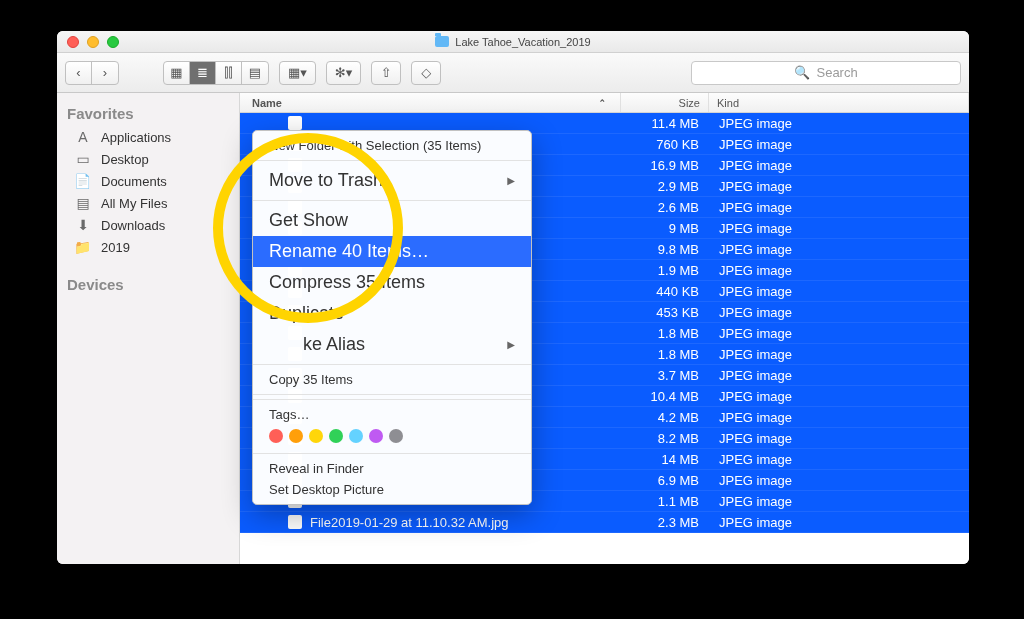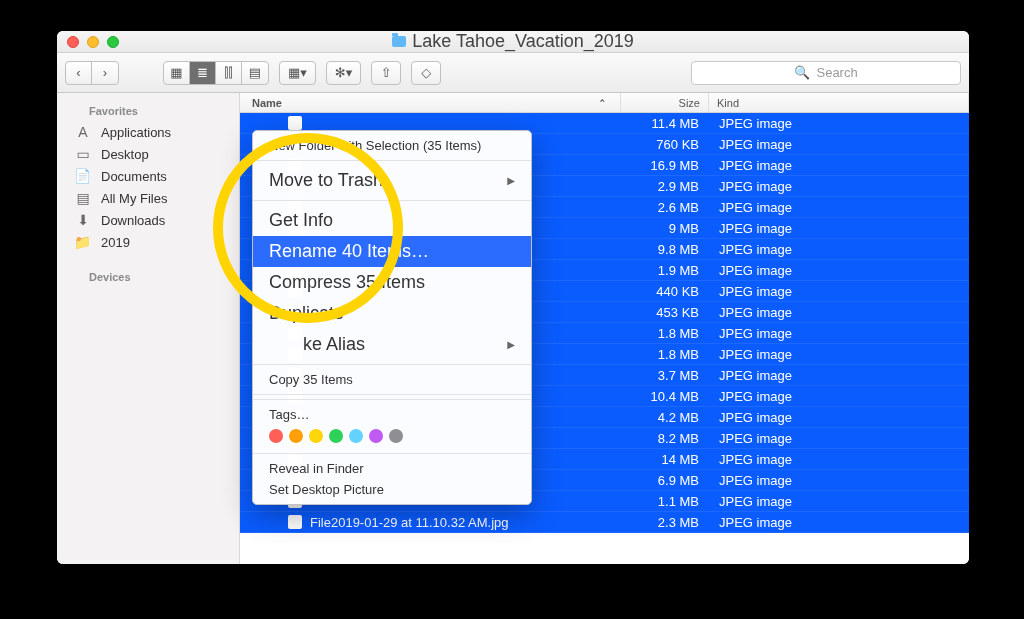--- a/index.html
+++ b/index.html
@@ -33,21 +33,21 @@
     position: relative;
   }
   .traffic { display: flex; gap: 8px; padding-left: 10px; }
   .dot { width: 12px; height: 12px; border-radius: 50%; }
   .dot.red { background:#ff5f57; border:1px solid #e0443e;}
   .dot.yellow { background:#ffbd2e; border:1px solid #dea123;}
   .dot.green { background:#28c940; border:1px solid #1aab29;}
   .title-center {
     position: absolute; left:0; right:0; top:0; bottom:0;
     display:flex; align-items:center; justify-content:center;
-    gap:6px; pointer-events:none; font-size:18px; color:#444;
+    gap:6px; pointer-events:none; font-size:11px; color:#444;
   }
   .folder-ico {
     width:14px; height:11px; background:#62b8f6; border-radius:2px;
     position:relative;
   }
   .folder-ico::before{
     content:""; position:absolute; top:-3px; left:0; width:6px; height:3px;
     background:#62b8f6; border-radius:1px 1px 0 0;
   }
   .toolbar {
@@ -72,21 +72,21 @@
     width:270px; height:24px; border:1px solid #c8c8c8; border-radius:4px;
     background:#fff; display:flex; align-items:center; justify-content:center;
     color:#9a9a9a; gap:6px; font-size:13px;
   }
   .search .mag { font-size:13px; }
   .body { flex:1; display:flex; min-height:0; }
   .sidebar {
     width: 183px; background:#f4f2f3; border-right:1px solid #d7d7d7;
     padding:8px 0; font-size:13px; color:#333;
   }
-  .side-h { padding:4px 32px; color:#8a8a8a; font-size:11px; font-weight:600;}
+  .side-h { padding:4px 10px; color:#8a8a8a; font-size:15px; font-weight:600;}
   .side-item { display:flex; align-items:center; gap:10px; padding:3px 14px 3px 18px; color:#333;}
   .side-item .ico { width:16px; height:16px; display:flex; align-items:center; justify-content:center; color:#6a6a6a; font-size:14px;}
   .content { flex:1; display:flex; flex-direction:column; min-width:0;}
   .cols {
     height:20px; background:linear-gradient(#fdfdfd,#f0f0f0);
     border-bottom:1px solid #d4d4d4;
     display:flex; align-items:center; font-size:11px; color:#555;
     padding-left:4px;
   }
   .col { padding:0 8px; border-right:1px solid #e0e0e0; height:100%; display:flex; align-items:center;}
@@ -388,21 +388,21 @@
       <span>New Folder with Selection (35 Items)</span>
     </div>
   <div class="sep"></div>
   <div class="big">
     <div class="mi">
         <span>Move to Trash</span>
         <span class="arrow">▶</span>
       </div>
     <div class="sep"></div>
     <div class="mi">
-        <span>Get Info</span>
+        <span>Get Show</span>
       </div>
     <div class="mi hi">
         <span>Rename 40 Items…</span>
       </div>
     <div class="mi">
         <span>Compress 35 Items</span>
       </div>
     <div class="mi">
         <span>Duplicate</span>
       </div>

